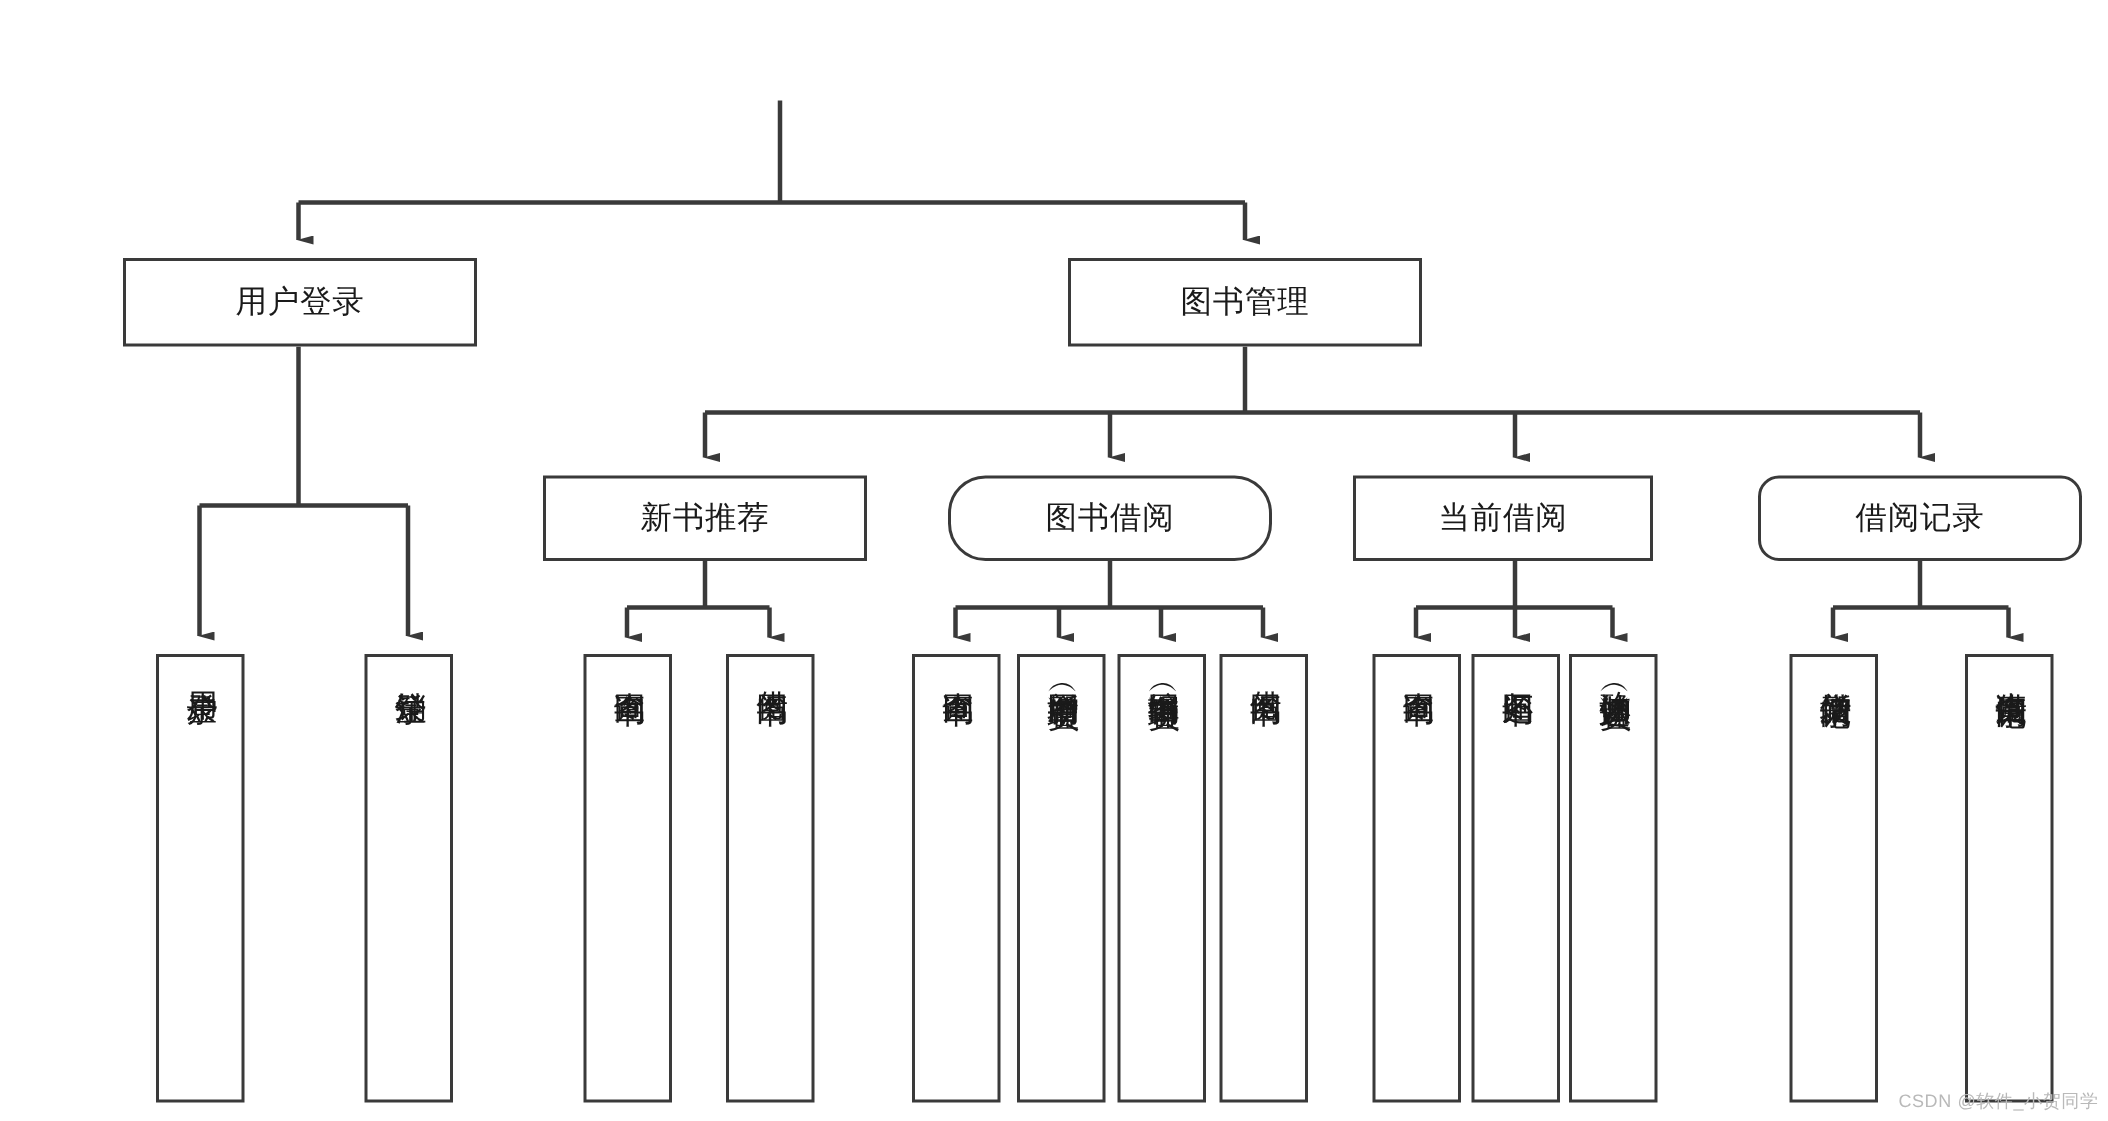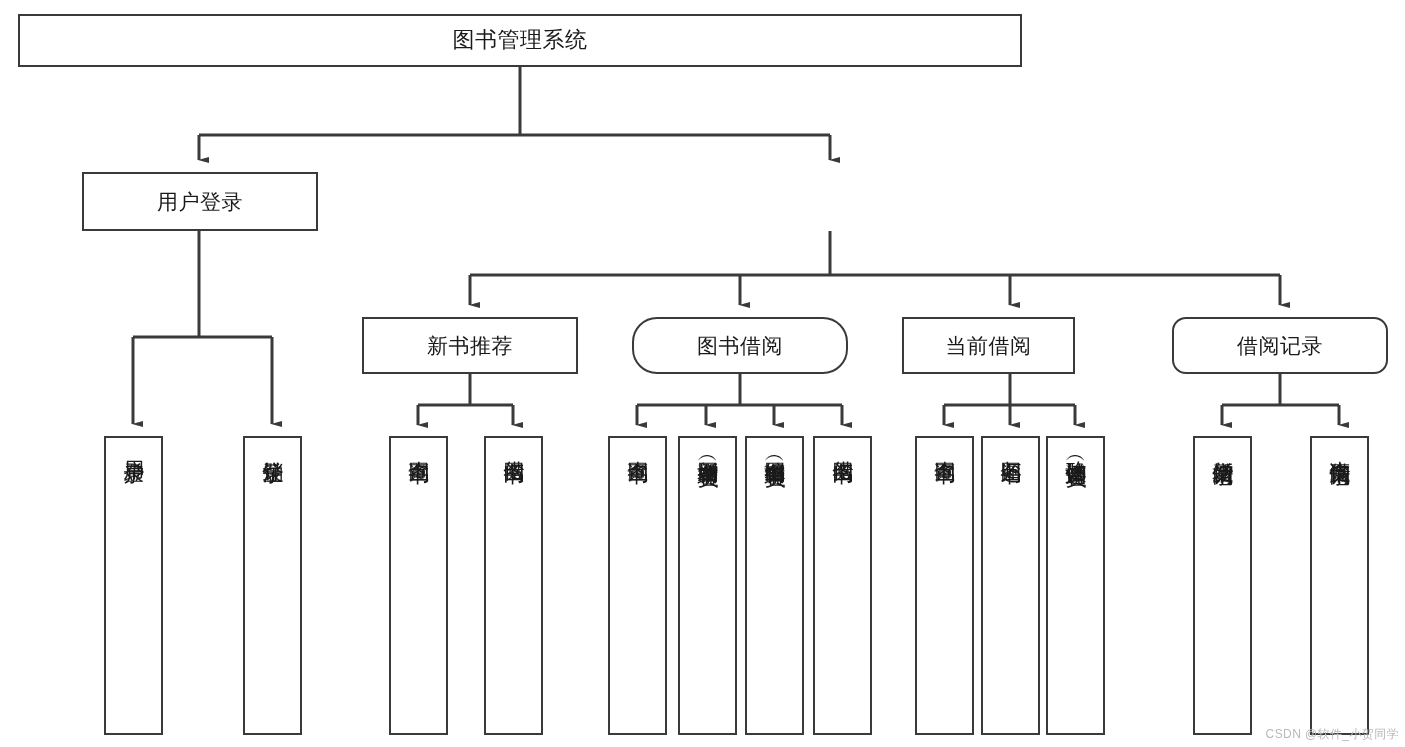--- a/index.html
+++ b/index.html
@@ -124,35 +124,35 @@
       <path d="M1010,405 L1010,425" marker-end="url(#arrowhead)"></path>
       <path d="M1075,405 L1075,425" marker-end="url(#arrowhead)"></path>
 
       <path d="M1280,374 L1280,405"></path>
       <path d="M1222,405 L1339,405"></path>
       <path d="M1222,405 L1222,425" marker-end="url(#arrowhead)"></path>
       <path d="M1339,405 L1339,425" marker-end="url(#arrowhead)"></path>
     </g>
   </svg>
 
-  <div class="node horizontal root" style="left:18px; top:14px; width:1004px; height:53px;">
-    <span class="node-label">图书管理系统</span>
-  </div>
 
   <div class="node horizontal" style="left:82px; top:172px; width:236px; height:59px;">
     <span class="node-label">用户登录</span>
   </div>
+  <div class="node horizontal" style="left:712px; top:172px; width:236px; height:59px;">
+    <span class="node-label">图书管理</span>
+  </div>
 
   <div class="node horizontal" style="left:362px; top:317px; width:216px; height:57px;">
     <span class="node-label">新书推荐</span>
   </div>
   <div class="node horizontal" style="left:632px; top:317px; width:216px; height:57px;border-radius:25px;">
     <span class="node-label">图书借阅</span>
   </div>
-  <div class="node horizontal" style="left:902px; top:317px; width:173px; height:57px;">
+  <div class="node horizontal" style="left:902px; top:317px; width:200px; height:57px;">
     <span class="node-label">当前借阅</span>
   </div>
   <div class="node horizontal" style="left:1172px; top:317px; width:216px; height:57px;border-radius:14px;">
     <span class="node-label">借阅记录</span>
   </div>
 
   <div class="node vertical" style="left:104px; top:436px; width:59px; height:299px;">
     <span class="node-label">用户登录</span>
   </div>
   <div class="node vertical" style="left:243px; top:436px; width:59px; height:299px;">

